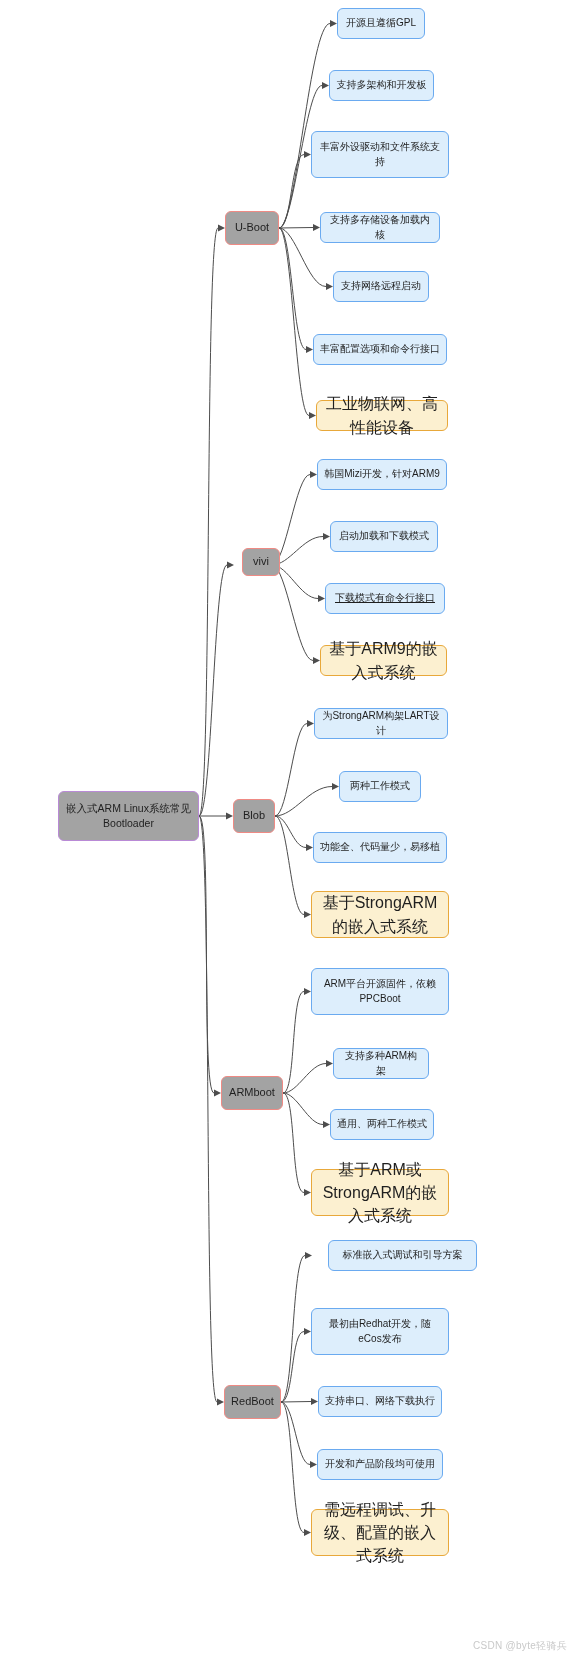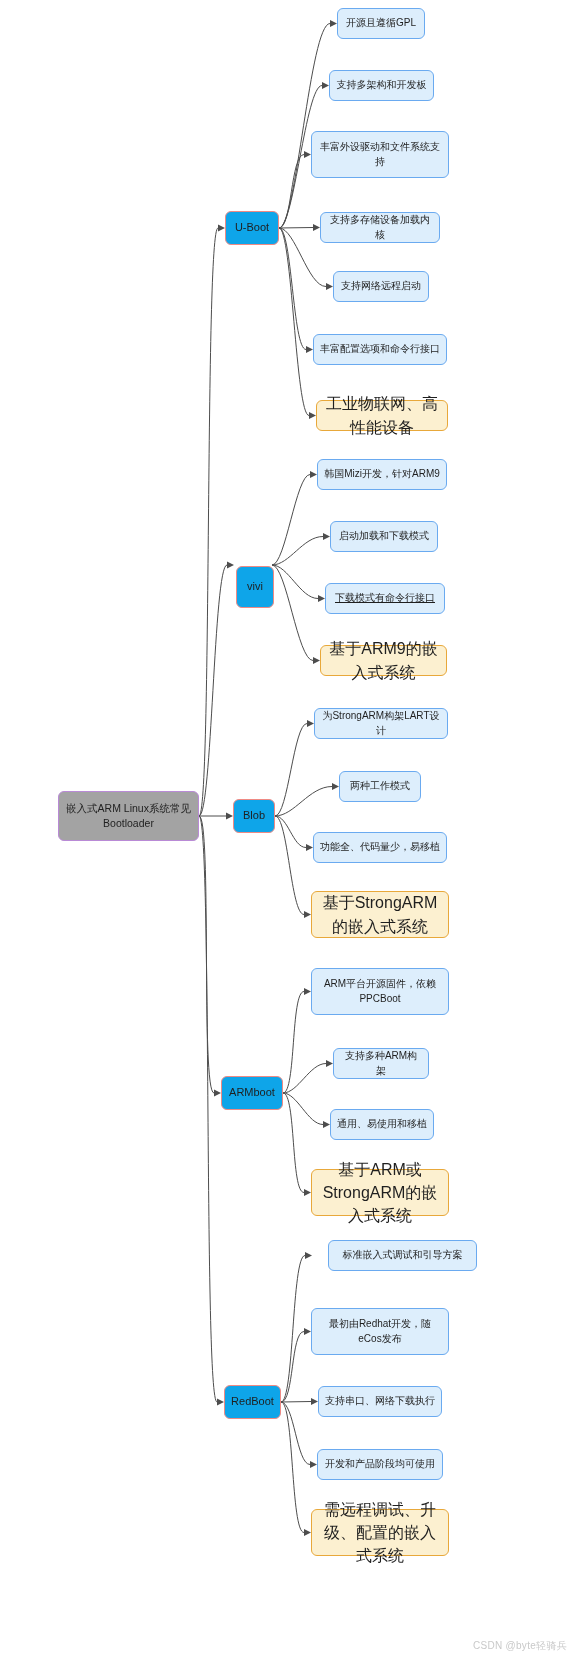--- a/index.html
+++ b/index.html
@@ -36,21 +36,21 @@
     padding: 12px 6px;
     word-break: break-word;
   }
   .node-root {
     background: #a3a3a3;
     border-color: #b98ad6;
     color: #1f1f1f;
     font-size: 10.5px;
   }
   .node-branch {
-    background: #0ea5e9;
+    background: #a3a3a3;
     border-color: #ef8a84;
     color: #1f1f1f;
     font-size: 11px;
   }
   .node-leaf {
     background: #ddeefc;
     border-color: #6aaaf0;
     color: #1f1f1f;
     font-size: 10px;
   }
@@ -154,21 +154,21 @@
       </div>
       <div class="node node-leaf" style="left: 333px; top: 271px; width: 96px; height: 31px;">
         <span>支持网络远程启动</span>
       </div>
       <div class="node node-leaf" style="left: 313px; top: 334px; width: 134px; height: 31px;">
         <span>丰富配置选项和命令行接口</span>
       </div>
       <div class="node node-leaf-accent" style="left: 316px; top: 400px; width: 132px; height: 31px;">
         <span>工业物联网、高性能设备</span>
       </div>
-      <div class="node node-branch" style="left: 236px; top: 548px; width: 38px; height: 42px; margin-top: 18px;">
+      <div class="node node-branch" style="left: 242px; top: 548px; width: 38px; height: 28px;">
         <span>vivi</span>
       </div>
       <div class="node node-leaf" style="left: 317px; top: 459px; width: 130px; height: 31px;">
         <span>韩国Mizi开发，针对ARM9</span>
       </div>
       <div class="node node-leaf" style="left: 330px; top: 521px; width: 108px; height: 31px;">
         <span>启动加载和下载模式</span>
       </div>
       <div class="node node-leaf" style="left: 325px; top: 583px; width: 120px; height: 31px; text-decoration: underline;">
         <span>下载模式有命令行接口</span>
@@ -194,21 +194,21 @@
       <div class="node node-branch" style="left: 221px; top: 1076px; width: 62px; height: 34px;">
         <span>ARMboot</span>
       </div>
       <div class="node node-leaf" style="left: 311px; top: 968px; width: 138px; height: 47px;">
         <span>ARM平台开源固件，依赖PPCBoot</span>
       </div>
       <div class="node node-leaf" style="left: 333px; top: 1048px; width: 96px; height: 31px;">
         <span>支持多种ARM构架</span>
       </div>
       <div class="node node-leaf" style="left: 330px; top: 1109px; width: 104px; height: 31px;">
-        <span>通用、易使用和移植</span>
+        <span>通用、两种工作模式</span>
       </div>
       <div class="node node-leaf-accent" style="left: 311px; top: 1169px; width: 138px; height: 47px;">
         <span>基于ARM或StrongARM的嵌入式系统</span>
       </div>
       <div class="node node-branch" style="left: 224px; top: 1385px; width: 57px; height: 34px;">
         <span>RedBoot</span>
       </div>
       <div class="node node-leaf" style="left: 328px; top: 1240px; width: 149px; height: 31px;">
         <span>标准嵌入式调试和引导方案</span>
       </div>

